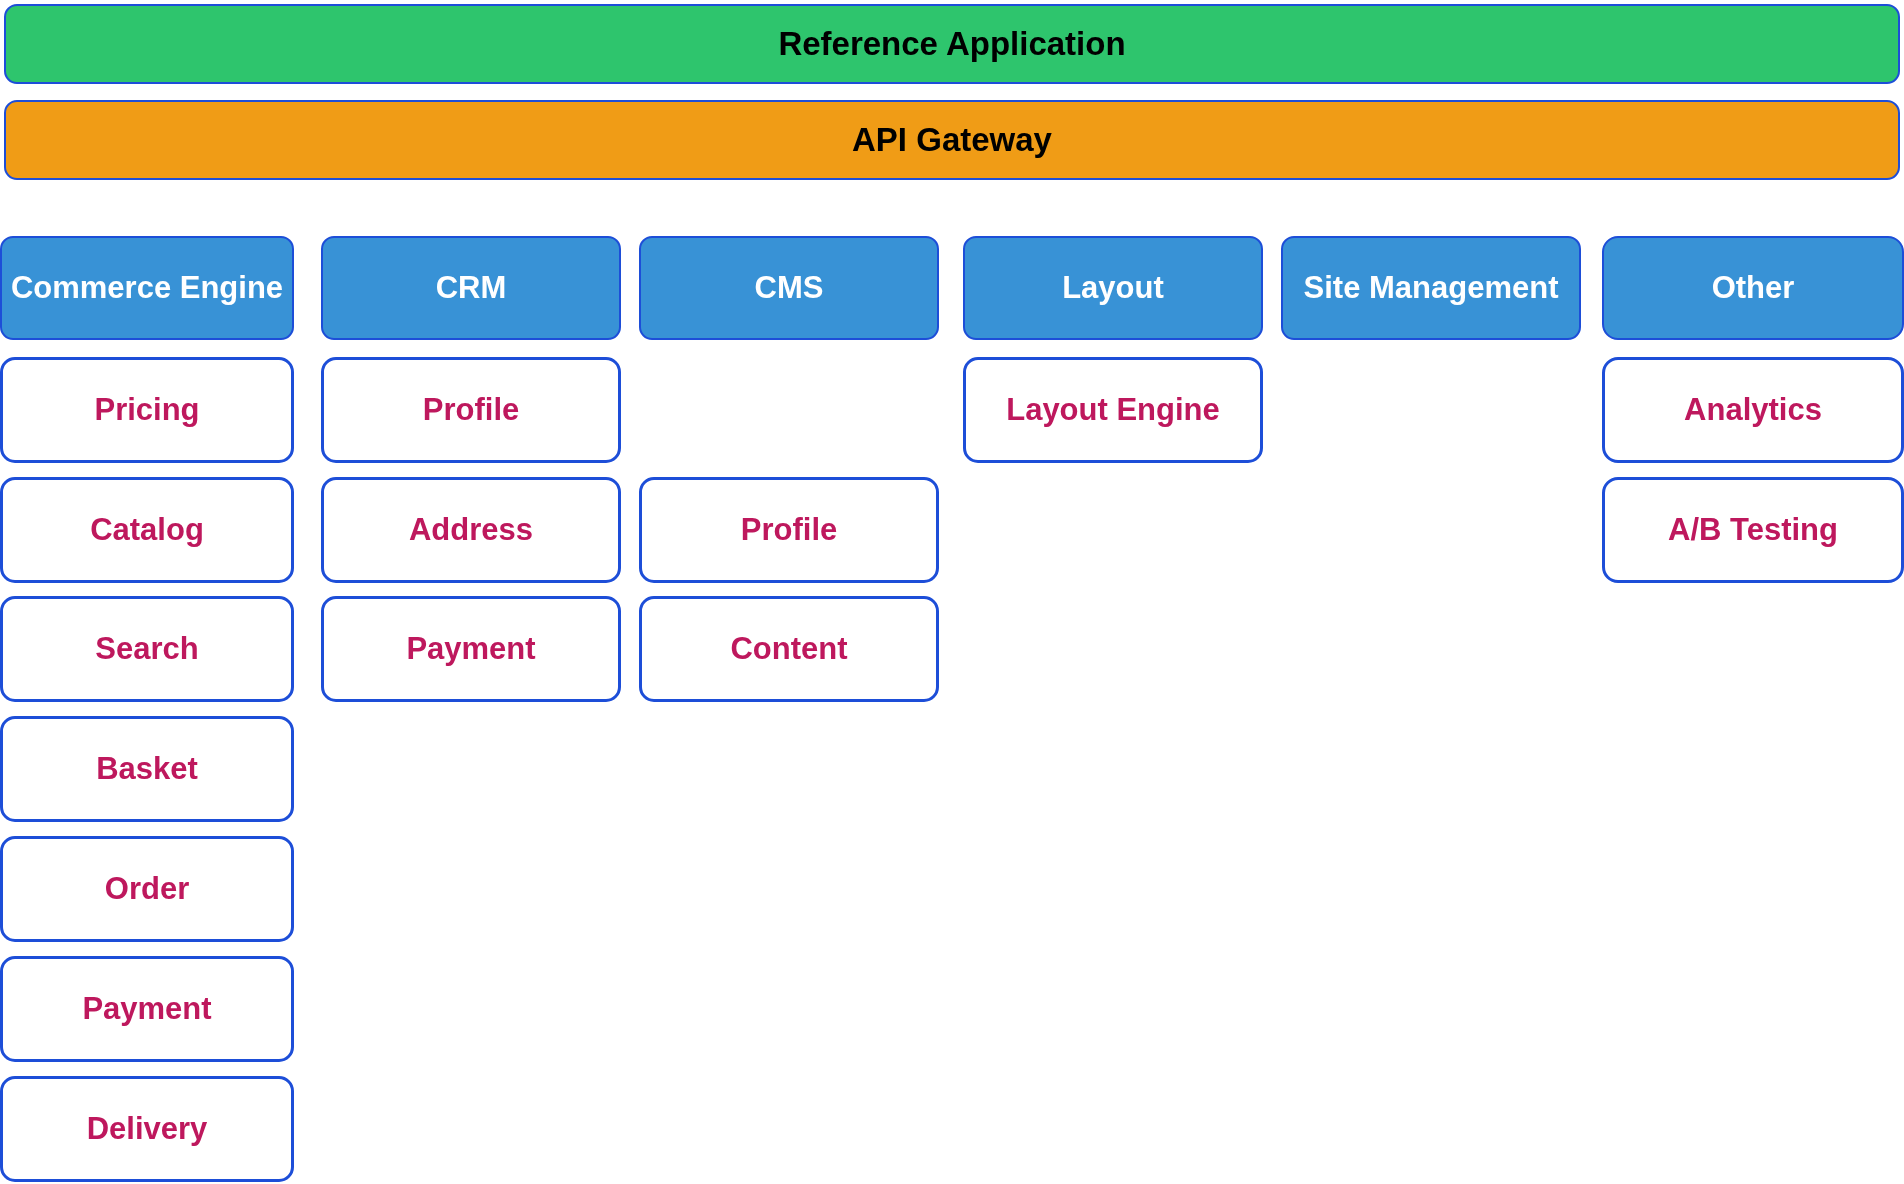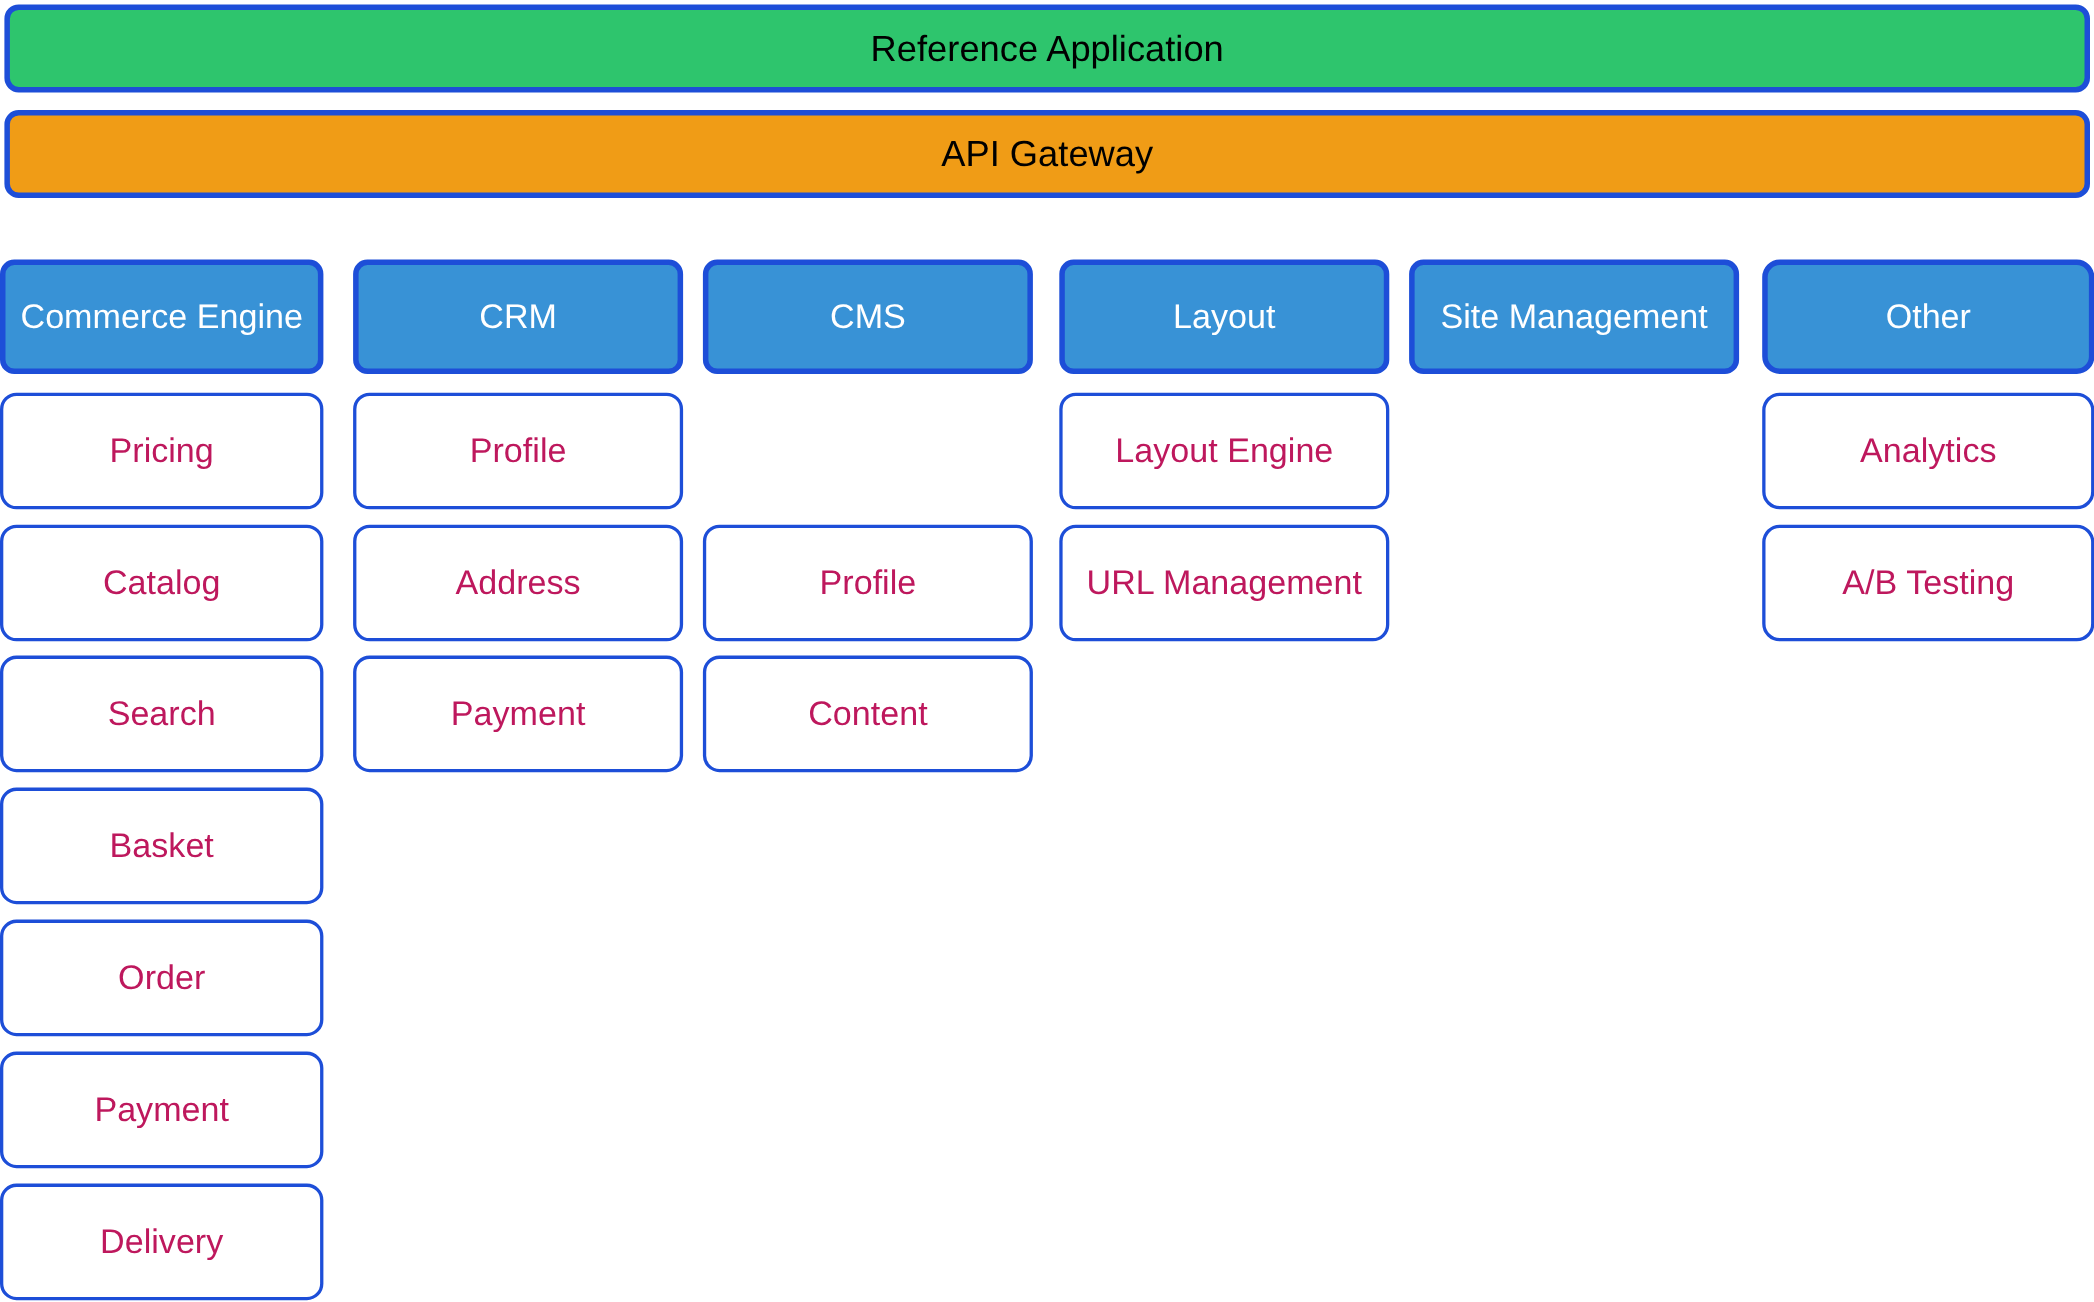--- a/index.html
+++ b/index.html
@@ -16,29 +16,30 @@
     width: 1904px;
     height: 1184px;
     background: #ffffff;
     overflow: hidden;
   }
 
   
   .box {
     position: absolute;
     box-sizing: border-box;
-    border: 5px solid #1d4ed8;
+    border: 2px solid #1d4ed8;
     border-radius: 14px;
     display: flex;
     align-items: center;
     justify-content: center;
     text-align: center;
     line-height: 1.15;
     background: #ffffff;
     color: #000000;
+    font-weight: bold;
   }
 
   
   .banner {
     left: 4px;
     width: 1896px;
     height: 80px;
     font-size: 33px;
     border-radius: 13px;
   }
@@ -104,18 +105,17 @@
   <div class="box cell c0" style="top:1076px">Delivery</div>
 
   <div class="box cell c1" style="top:357px">Profile</div>
   <div class="box cell c1" style="top:477px">Address</div>
   <div class="box cell c1" style="top:596px">Payment</div>
 
   <div class="box cell c2" style="top:477px">Profile</div>
   <div class="box cell c2" style="top:596px">Content</div>
 
   <div class="box cell c3" style="top:357px">Layout Engine</div>
-  <div class="box cell c3" style="top:477px">URL Management</div>
 
   <div class="box cell c5" style="top:357px">Analytics</div>
   <div class="box cell c5" style="top:477px">A/B Testing</div>
 
 </div>
 
 </body></html>

